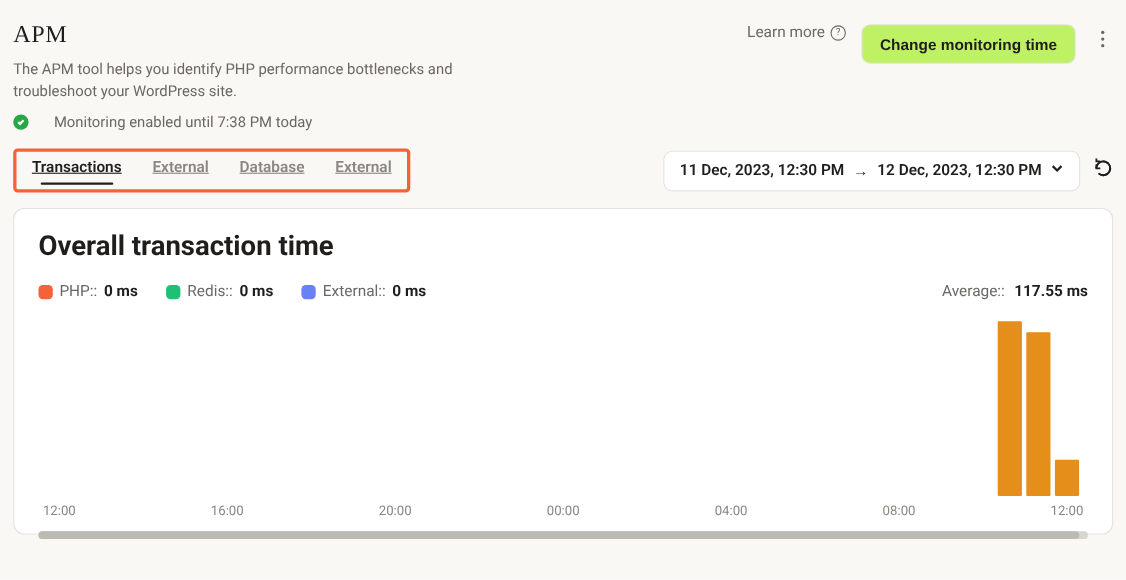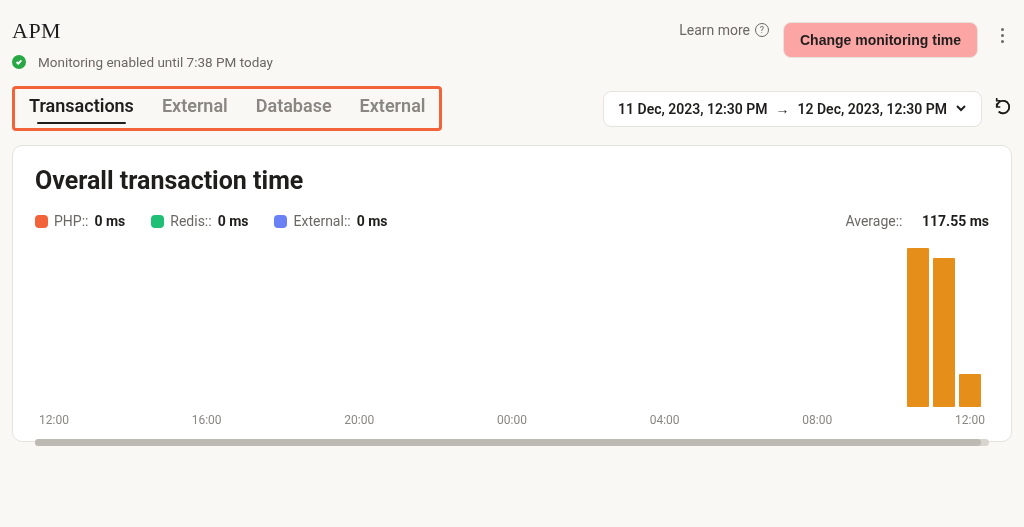--- a/index.html
+++ b/index.html
@@ -44,21 +44,21 @@
   }
   .page-desc {
     font-size: 13.5px;
     color: var(--text-muted);
     line-height: 1.45;
     margin: 0;
   }
   .status-row {
     display: flex;
     align-items: center;
-    gap: 12px;
+    gap: 23px;
     margin-top: 10px;
     font-size: 13.5px;
     color: var(--text-muted);
   }
   .check-icon {
     width: 14px; height: 14px;
     border-radius: 50%;
     background: var(--green-check);
     display: inline-flex;
     align-items: center;
@@ -84,21 +84,21 @@
     width: 14px; height: 14px;
     border: 1.2px solid var(--text-muted);
     border-radius: 50%;
     display: inline-flex;
     align-items: center;
     justify-content: center;
     font-size: 9px;
     color: var(--text-muted);
   }
   .btn {
-    background: #fca5a5;
+    background: #bef264;
     border: 1px solid var(--border);
     border-radius: 8px;
     padding: 9px 16px;
     font-size: 14px;
     font-weight: 600;
     color: var(--text);
     cursor: pointer;
   }
   .kebab {
     width: 20px;
@@ -125,25 +125,26 @@
   .tabs-highlight {
     border: 3px solid var(--highlight);
     border-radius: 4px;
     padding: 6px 14px 8px 14px;
   }
   .tabs {
     display: flex;
     gap: 28px;
   }
   .tab {
-    font-size: 18px;
+    font-size: 14px;
     font-weight: 600;
     color: var(--text-light);
     cursor: pointer;
     padding-bottom: 4px;
+    text-decoration: underline;
   }
   .tab.active {
     color: var(--text);
     position: relative;
   }
   .tab.active::after {
     content: "";
     position: absolute;
     left: 8px; right: 8px; bottom: -4px;
     height: 2px;
@@ -210,21 +211,21 @@
   .sw-php { background: var(--php); }
   .sw-mysql { background: var(--mysql); }
   .sw-redis { background: var(--redis); }
   .sw-external { background: var(--external); }
   .legend-label { color: var(--text-muted); }
   .legend-val { font-weight: 700; }
   .legend-right {
     font-size: 14px;
     color: var(--text-muted);
   }
-  .legend-right .legend-val { color: var(--text); margin-left: 16px; }
+  .legend-right .legend-val { color: var(--text); margin-left: 5px; }
 
   
   .chart-wrap {
     position: relative;
     height: 190px;
     margin-top: 4px;
   }
   .chart-area {
     position: relative;
     height: 170px;
@@ -266,20 +267,21 @@
     background: #bdbab3;
     border-radius: 4px;
   }
 </style>
 </head>
 <body>
 
 <div class="header">
   <div class="header-left">
     <h1 class="page-title">APM</h1>
+    <p class="page-desc">The APM tool helps you identify PHP performance bottlenecks and troubleshoot your WordPress site.</p>
     <div class="status-row">
       <span class="check-icon">
         <svg viewBox="0 0 10 10">
             <polyline points="2,5 4,7 8,3"></polyline>
           </svg>
       </span>
       <span>Monitoring enabled until 7:38 PM today</span>
     </div>
   </div>
   <div class="header-right">

